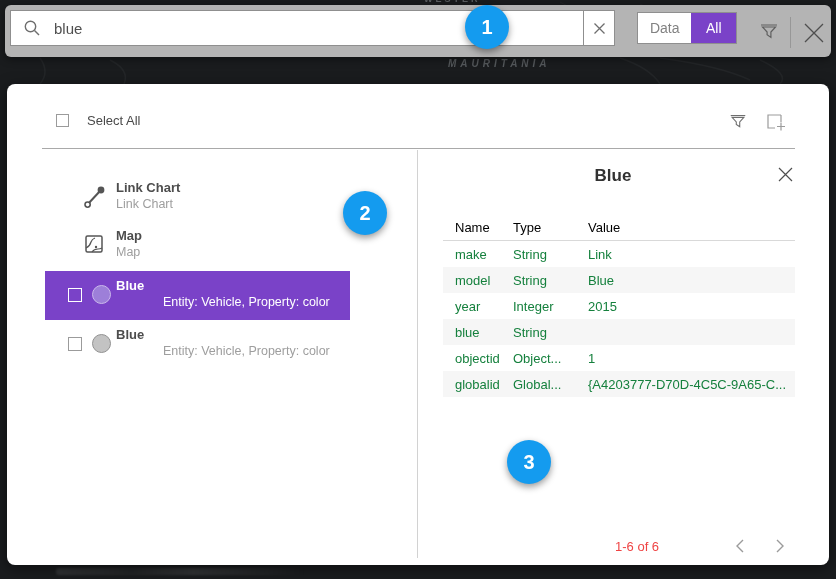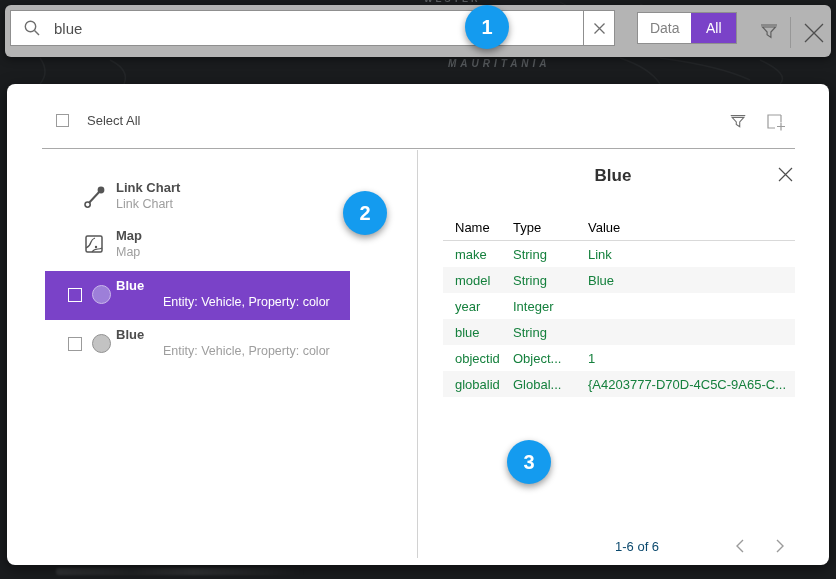--- a/index.html
+++ b/index.html
@@ -108,21 +108,21 @@
   .dtable { position:absolute; left:436px; top:130px; width:352px; }
   .dt-header { display:flex; height:26px; align-items:center; font-size:13px; color:#000000; }
   .dt-row { display:flex; height:26px; align-items:center; font-size:13px; color:#15803d; }
   .dt-row.alt { background:#f6f6f6; }
   .dt-hline { height:1px; background:#d9d9d9; }
   .c-name  { width:70px;  padding-left:12px; white-space:nowrap; overflow:hidden; }
   .c-type  { width:75px;  white-space:nowrap; overflow:hidden; }
   .c-value { flex:1; white-space:nowrap; overflow:hidden; padding-right:6px; }
   .pagination {
     position:absolute; left:560px; top:453px; width:240px; height:20px;
-    display:flex; align-items:center; font-size:13px; color:#0c4a6e;
+    display:flex; align-items:center; font-size:13px; color:#ef4444;
   }
   .page-range { position:absolute; left:48px; top:2px; }
   .page-prev { position:absolute; left:168px; top:2px; cursor:pointer; }
   .page-next { position:absolute; left:208px; top:2px; cursor:pointer; }
 </style>
 </head>
 <body>
 
 <div id="stage">
 
@@ -243,20 +243,21 @@
         <span class="c-value">Link</span>
       </div>
       <div class="dt-row alt">
         <span class="c-name">model</span>
         <span class="c-type">String</span>
         <span class="c-value">Blue</span>
       </div>
       <div class="dt-row">
         <span class="c-name">year</span>
         <span class="c-type">Integer</span>
+        <span class="c-value">2015</span>
       </div>
       <div class="dt-row alt">
         <span class="c-name">blue</span>
         <span class="c-type">String</span>
       </div>
       <div class="dt-row">
         <span class="c-name">objectid</span>
         <span class="c-type">Object...</span>
         <span class="c-value">1</span>
       </div>

